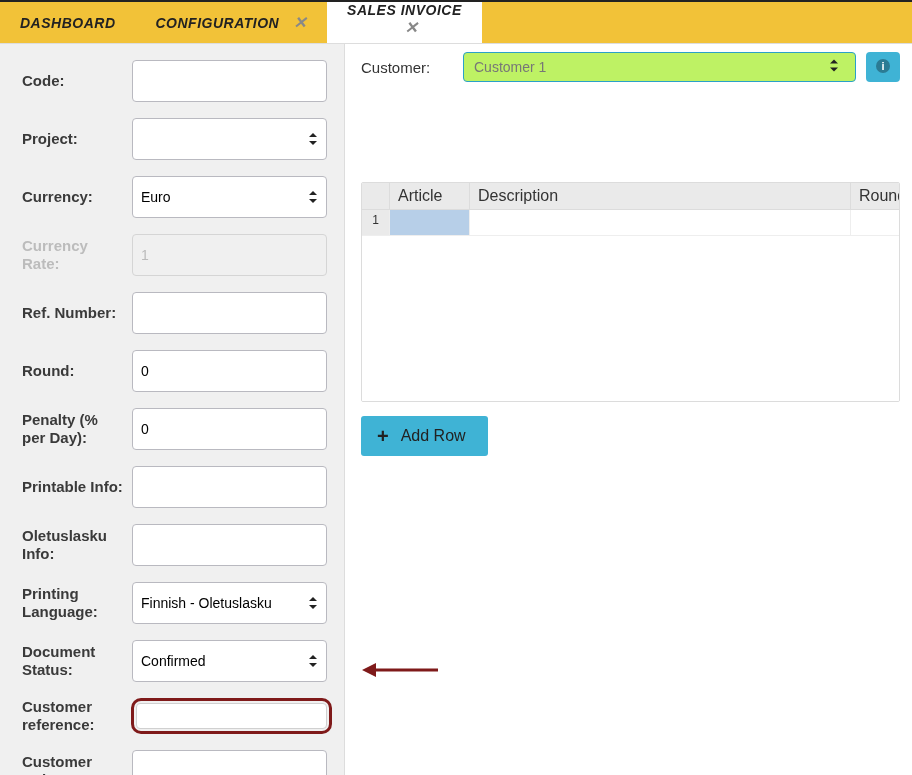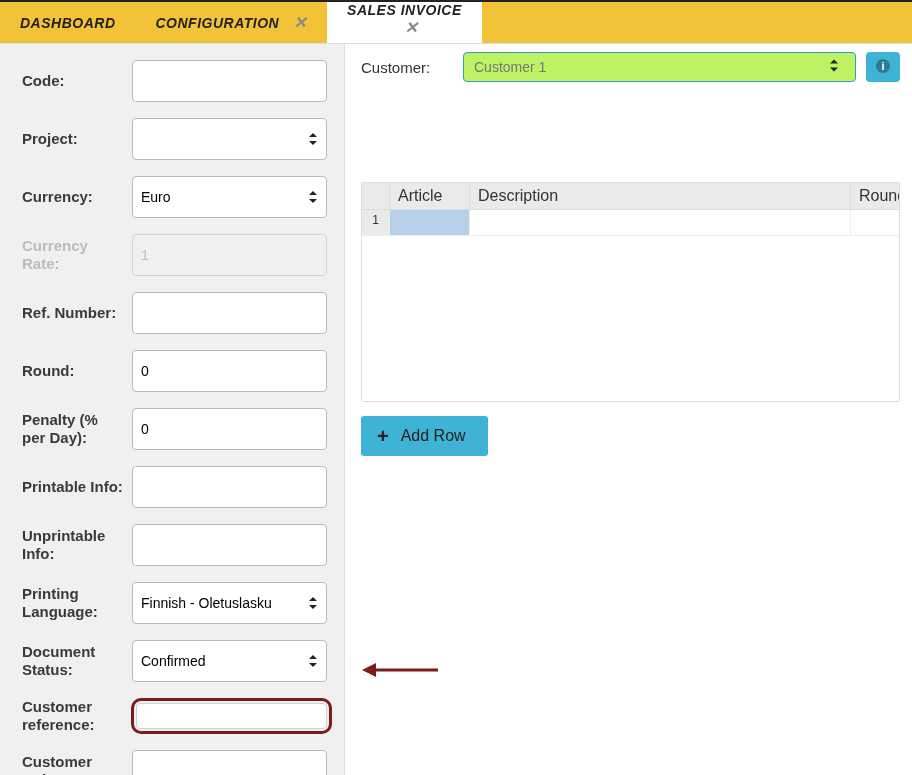--- a/index.html
+++ b/index.html
@@ -161,21 +161,21 @@
       </div>
 
       <div class="form-row top">
         <div class="form-label">Printable Info:</div>
         <div class="form-control-wrap">
           <input class="text-input" value="" style="">
         </div>
       </div>
 
       <div class="form-row top">
-        <div class="form-label">Unprintable Info:</div>
+        <div class="form-label">Oletuslasku Info:</div>
         <div class="form-control-wrap">
           <input class="text-input" value="" style="">
         </div>
       </div>
 
       <div class="form-row top">
         <div class="form-label">Printing Language:</div>
         <div class="form-control-wrap">
           <input class="select-input" value="Finnish - Oletuslasku" style="">
           <span class="updown-icon">

